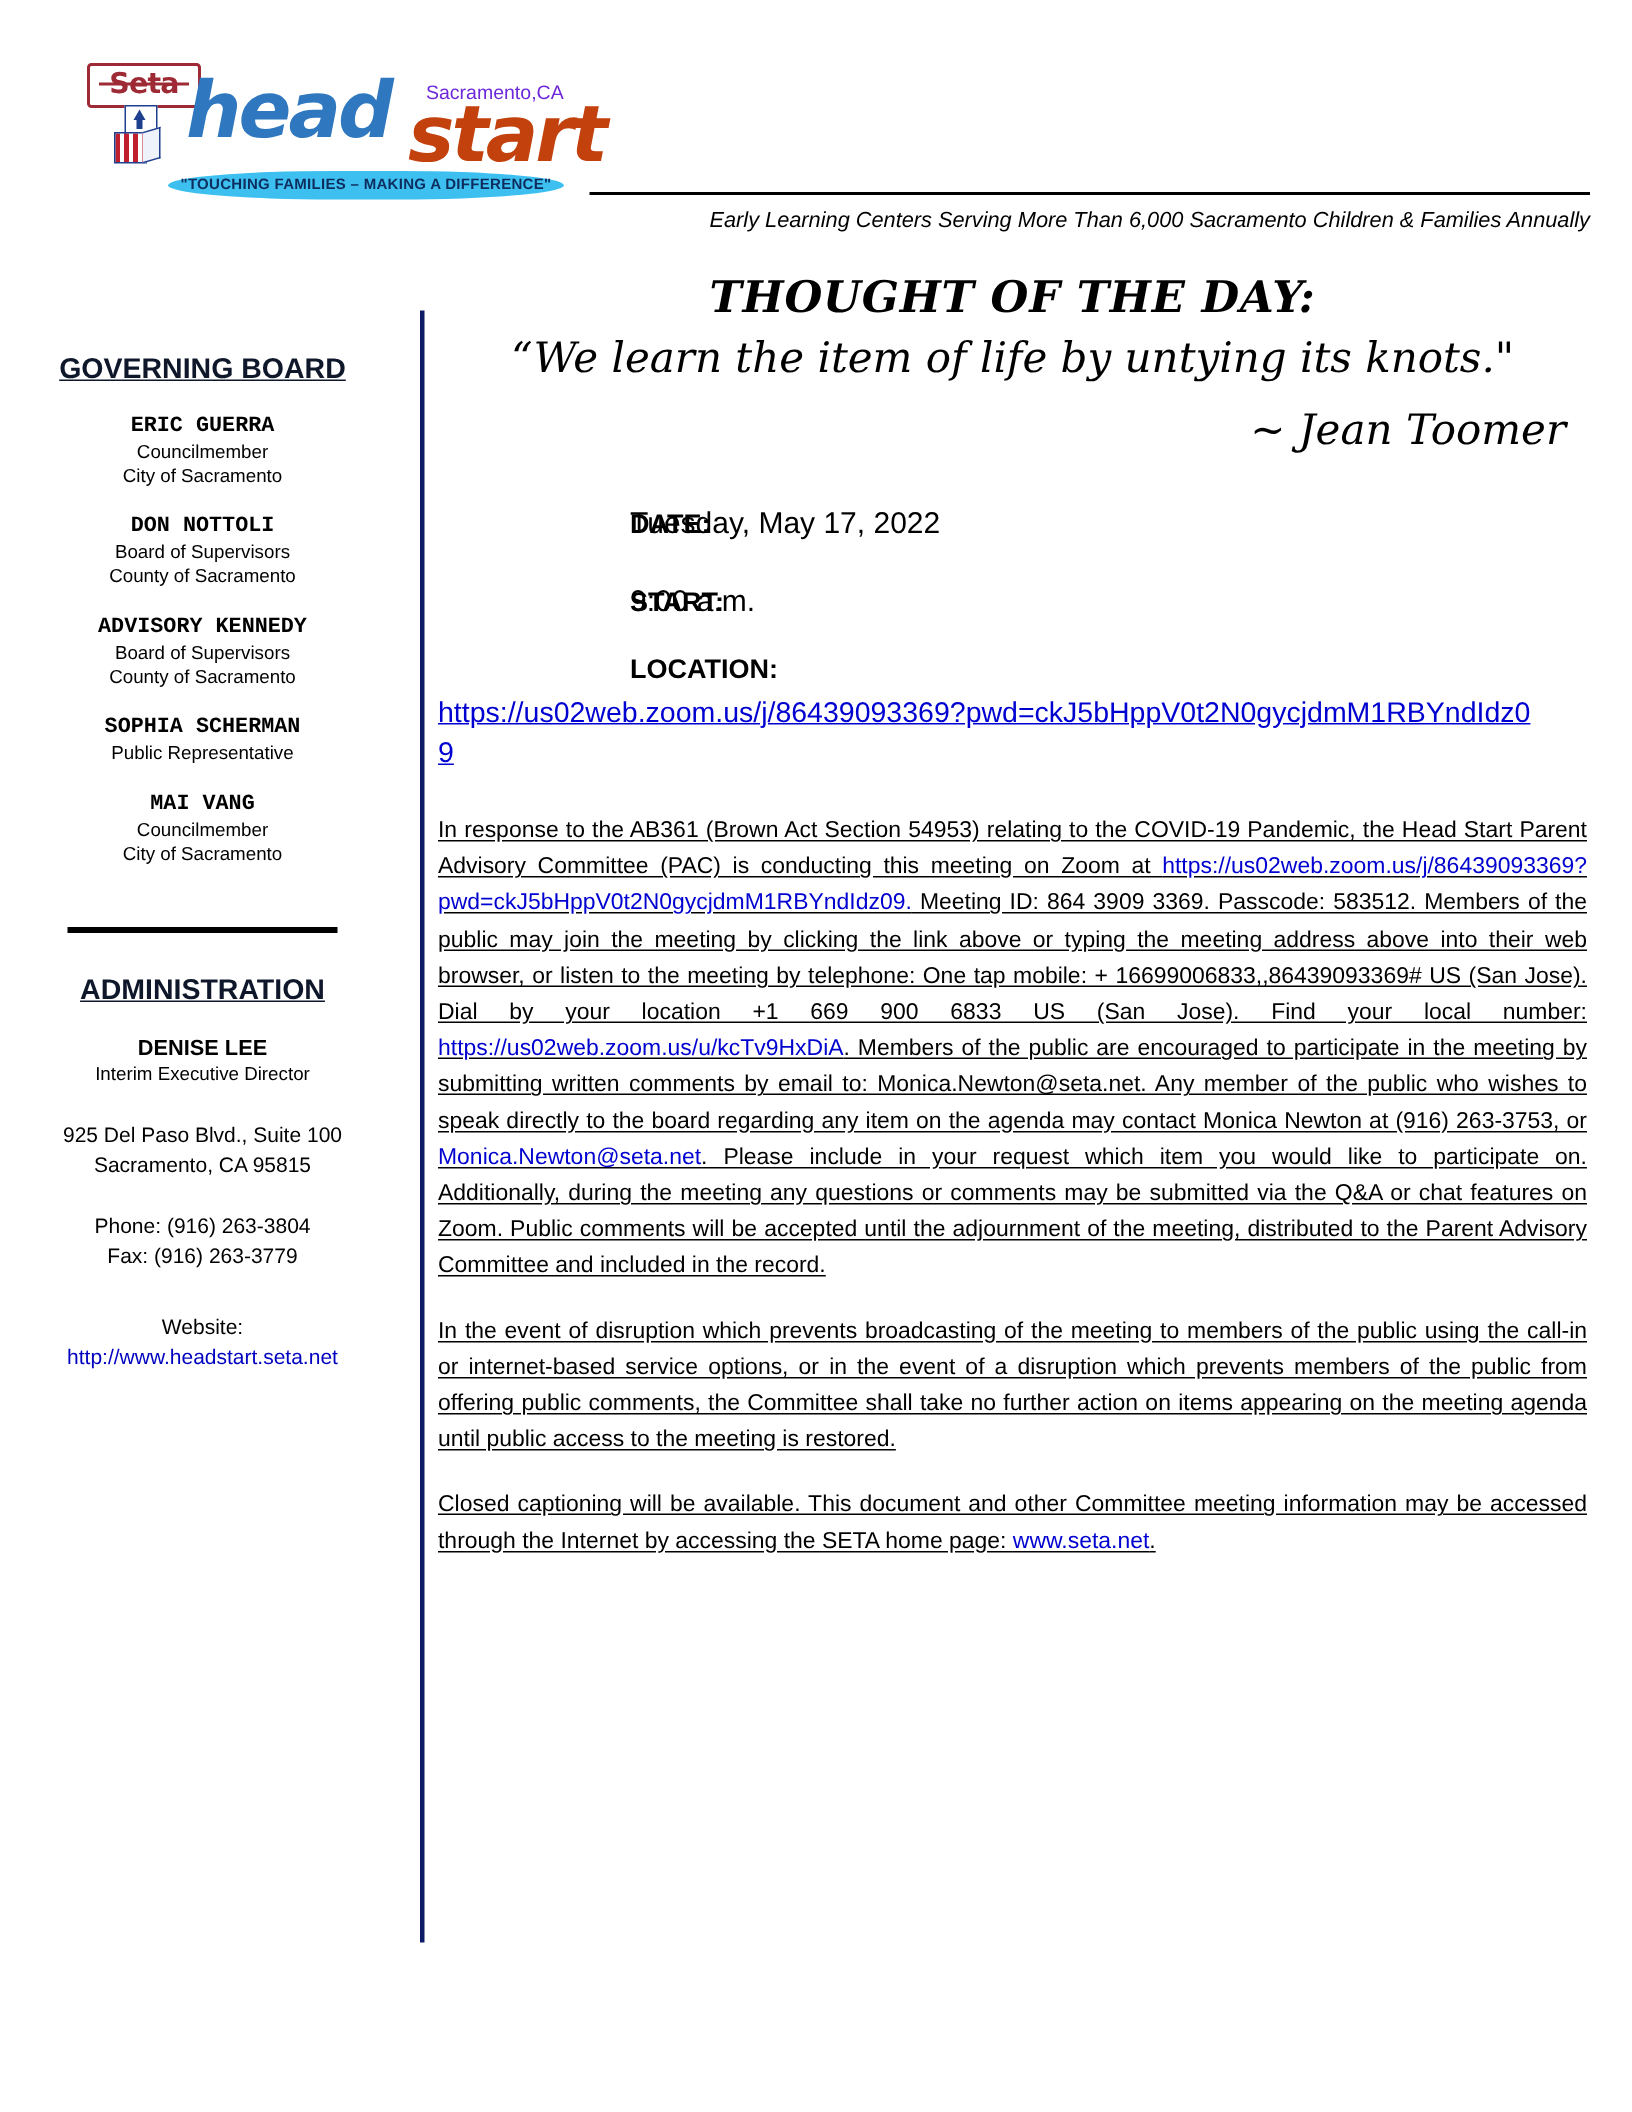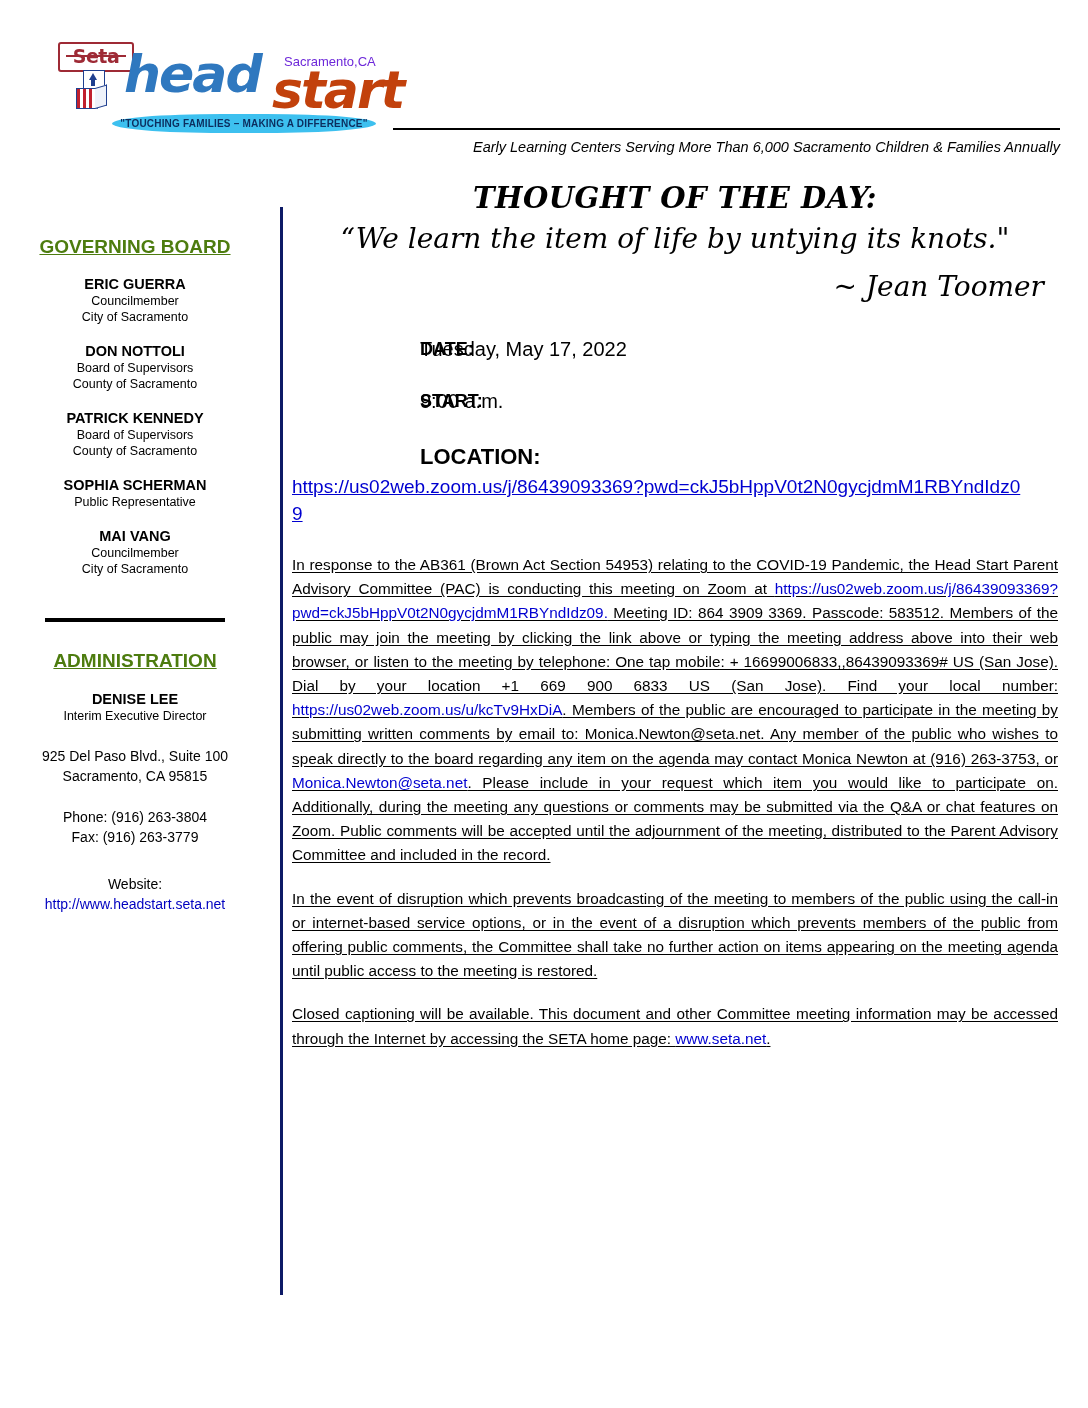--- a/index.html
+++ b/index.html
@@ -203,32 +203,32 @@
     position: absolute;
     left: 0;
     top: 0;
     width: 270px;
     text-align: center;
   }
   .side-title {
     font-family: "Liberation Sans", sans-serif;
     font-weight: bold;
     font-size: 19px;
-    color: #4d7c0f;
+    color: #0f172a;
     text-decoration: underline;
     margin-top: 68px;
   }
   .side-title.admin {
     margin-top: 28px;
   }
   .member {
     margin-top: 17px;
   }
   .member-name {
-    font-family: Liberation Sans, sans-serif;
+    font-family: Liberation Mono, monospace;
     font-weight: bold;
     font-size: 14.5px;
     line-height: 18px;
     color: #000000;
   }
   .member-role {
     font-family: "Liberation Sans", sans-serif;
     font-size: 12.5px;
     line-height: 16px;
     color: #000000;
@@ -334,25 +334,25 @@
     font-weight: bold;
     font-size: 18px;
     line-height: 26px;
   }
   .kv-val {
     font-family: "Liberation Sans", sans-serif;
     font-size: 20px;
     line-height: 26px;
   }
   .loc-label {
-    margin-top: 30px;
+    margin-top: 19px;
     padding-left: 128px;
     font-family: "Liberation Sans", sans-serif;
     font-weight: bold;
-    font-size: 22px;
+    font-size: 18px;
     line-height: 26px;
   }
   .loc-url {
     margin-top: 3px;
     font-family: "Liberation Sans", sans-serif;
     font-size: 19px;
     line-height: 27px;
     color: #0000d0;
     text-decoration: underline;
     word-break: break-all;
@@ -417,21 +417,21 @@
       <div class="member-role">City of Sacramento</div>
     </div>
 
     <div class="member">
       <div class="member-name">DON NOTTOLI</div>
       <div class="member-role">Board of Supervisors</div>
       <div class="member-role">County of Sacramento</div>
     </div>
 
     <div class="member">
-      <div class="member-name">PATRICK KENNEDY</div>
+      <div class="member-name">ADVISORY KENNEDY</div>
       <div class="member-role">Board of Supervisors</div>
       <div class="member-role">County of Sacramento</div>
     </div>
 
     <div class="member">
       <div class="member-name">SOPHIA SCHERMAN</div>
       <div class="member-role">Public Representative</div>
     </div>
 
     <div class="member">

